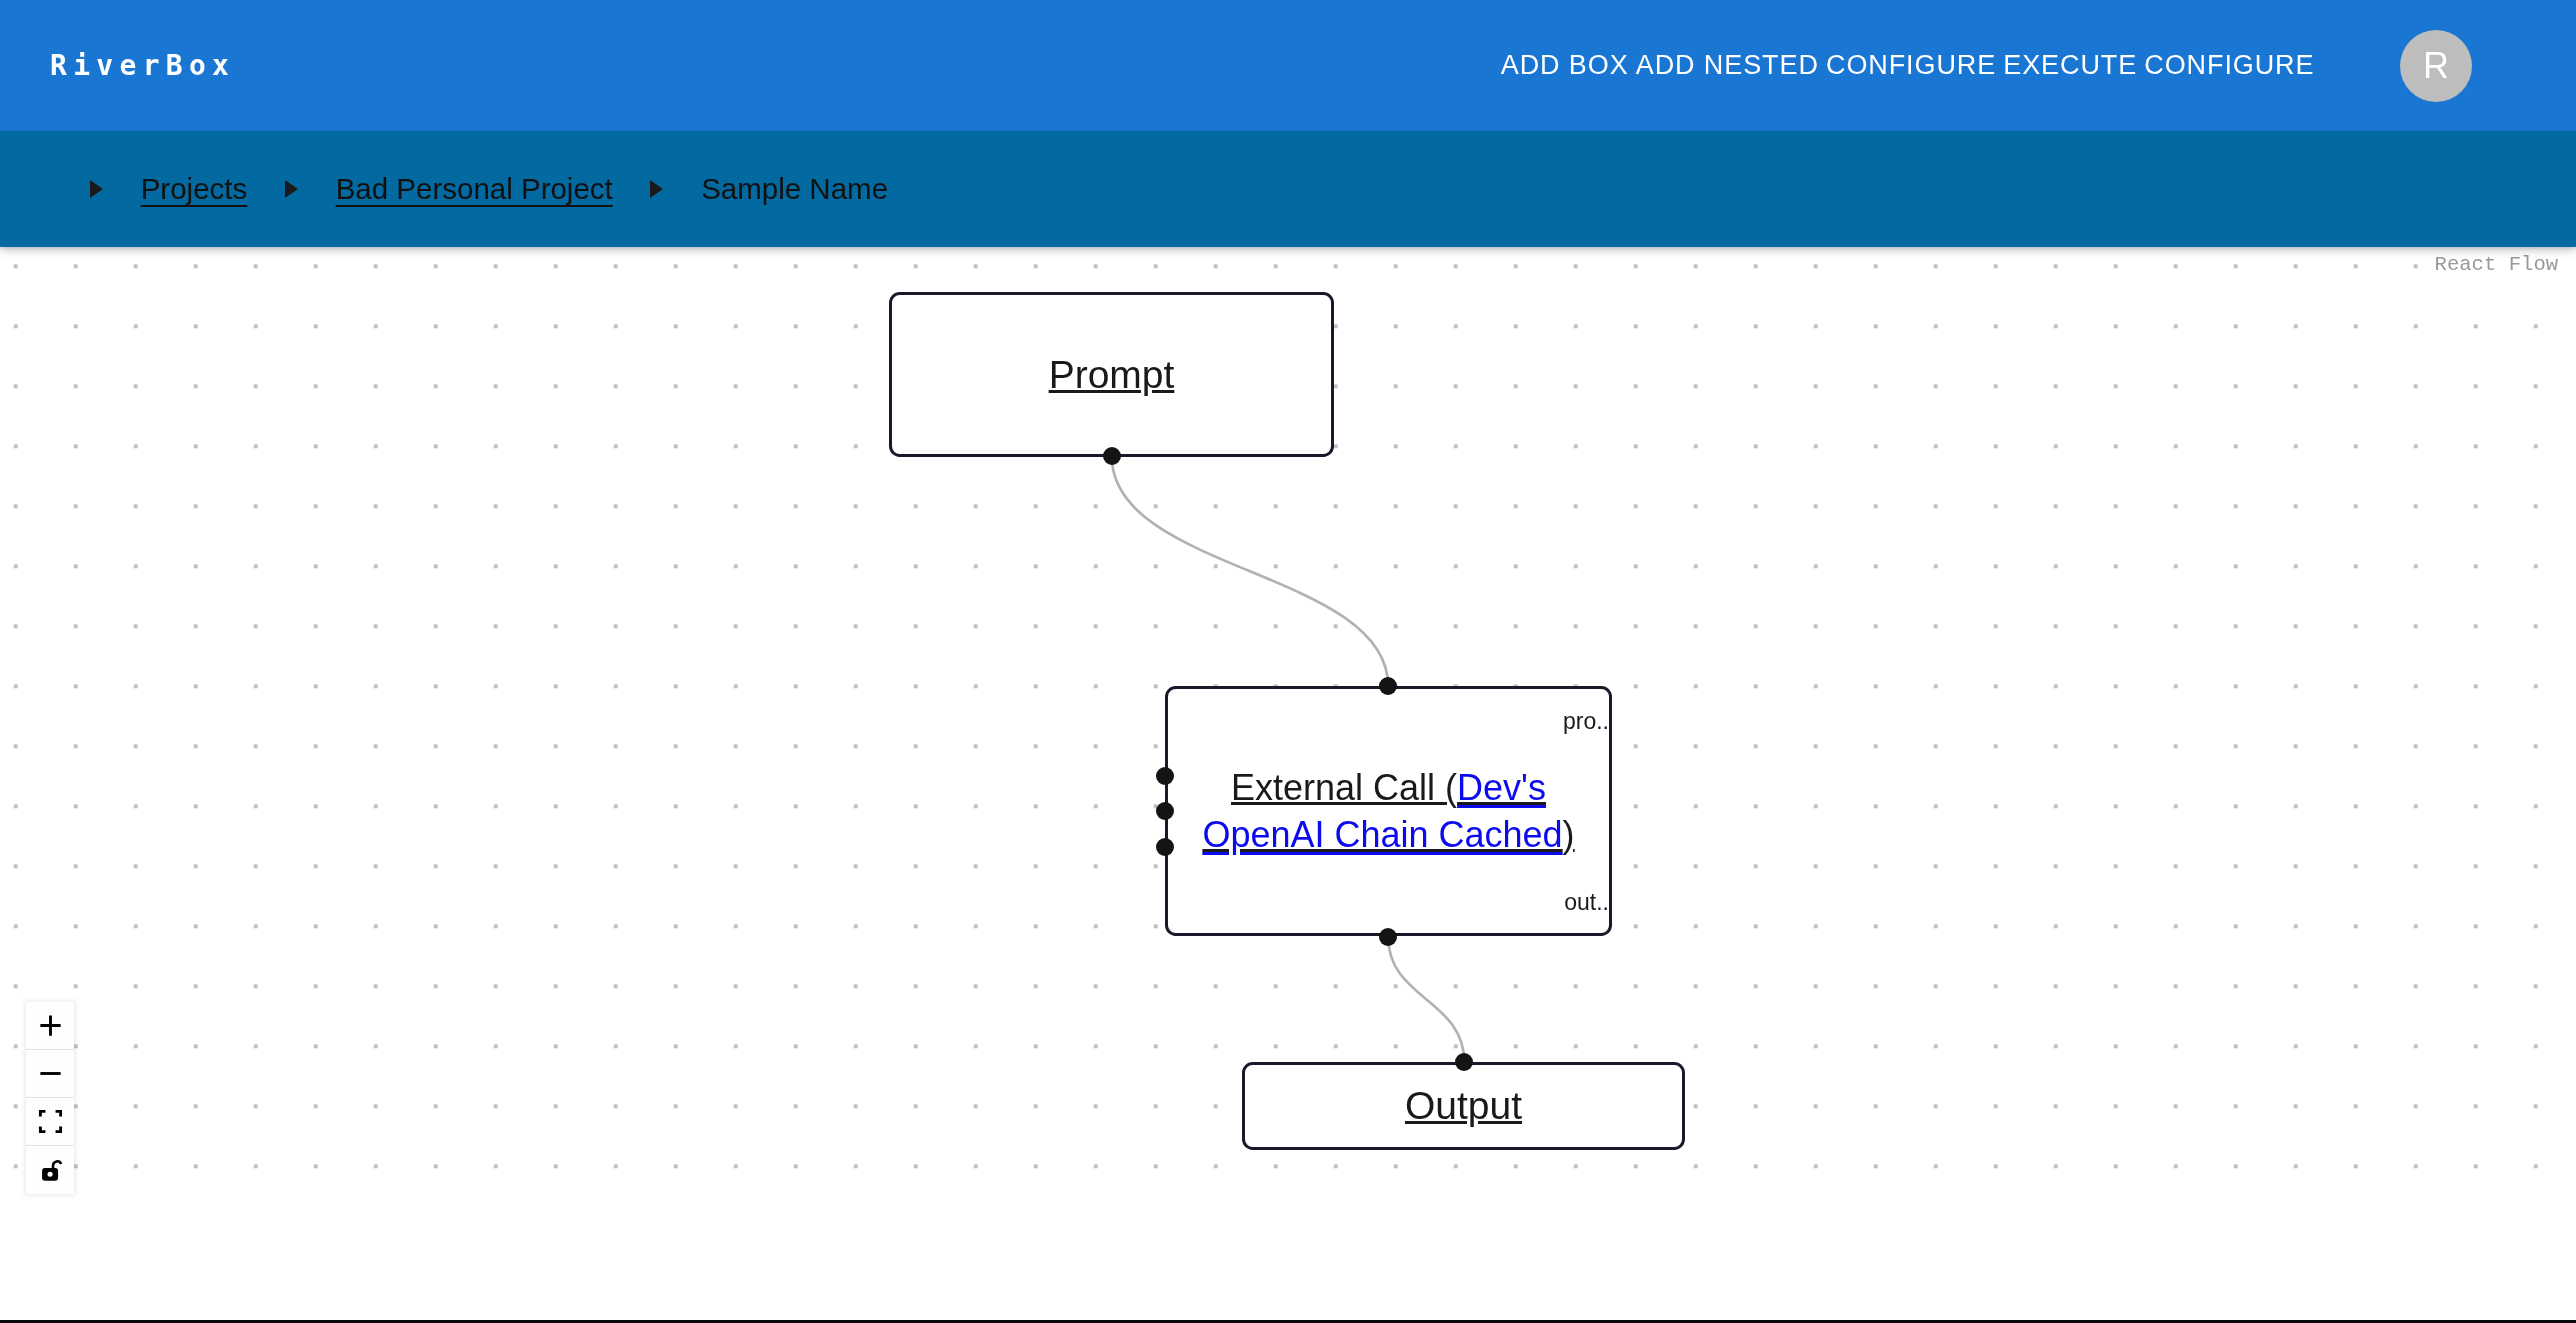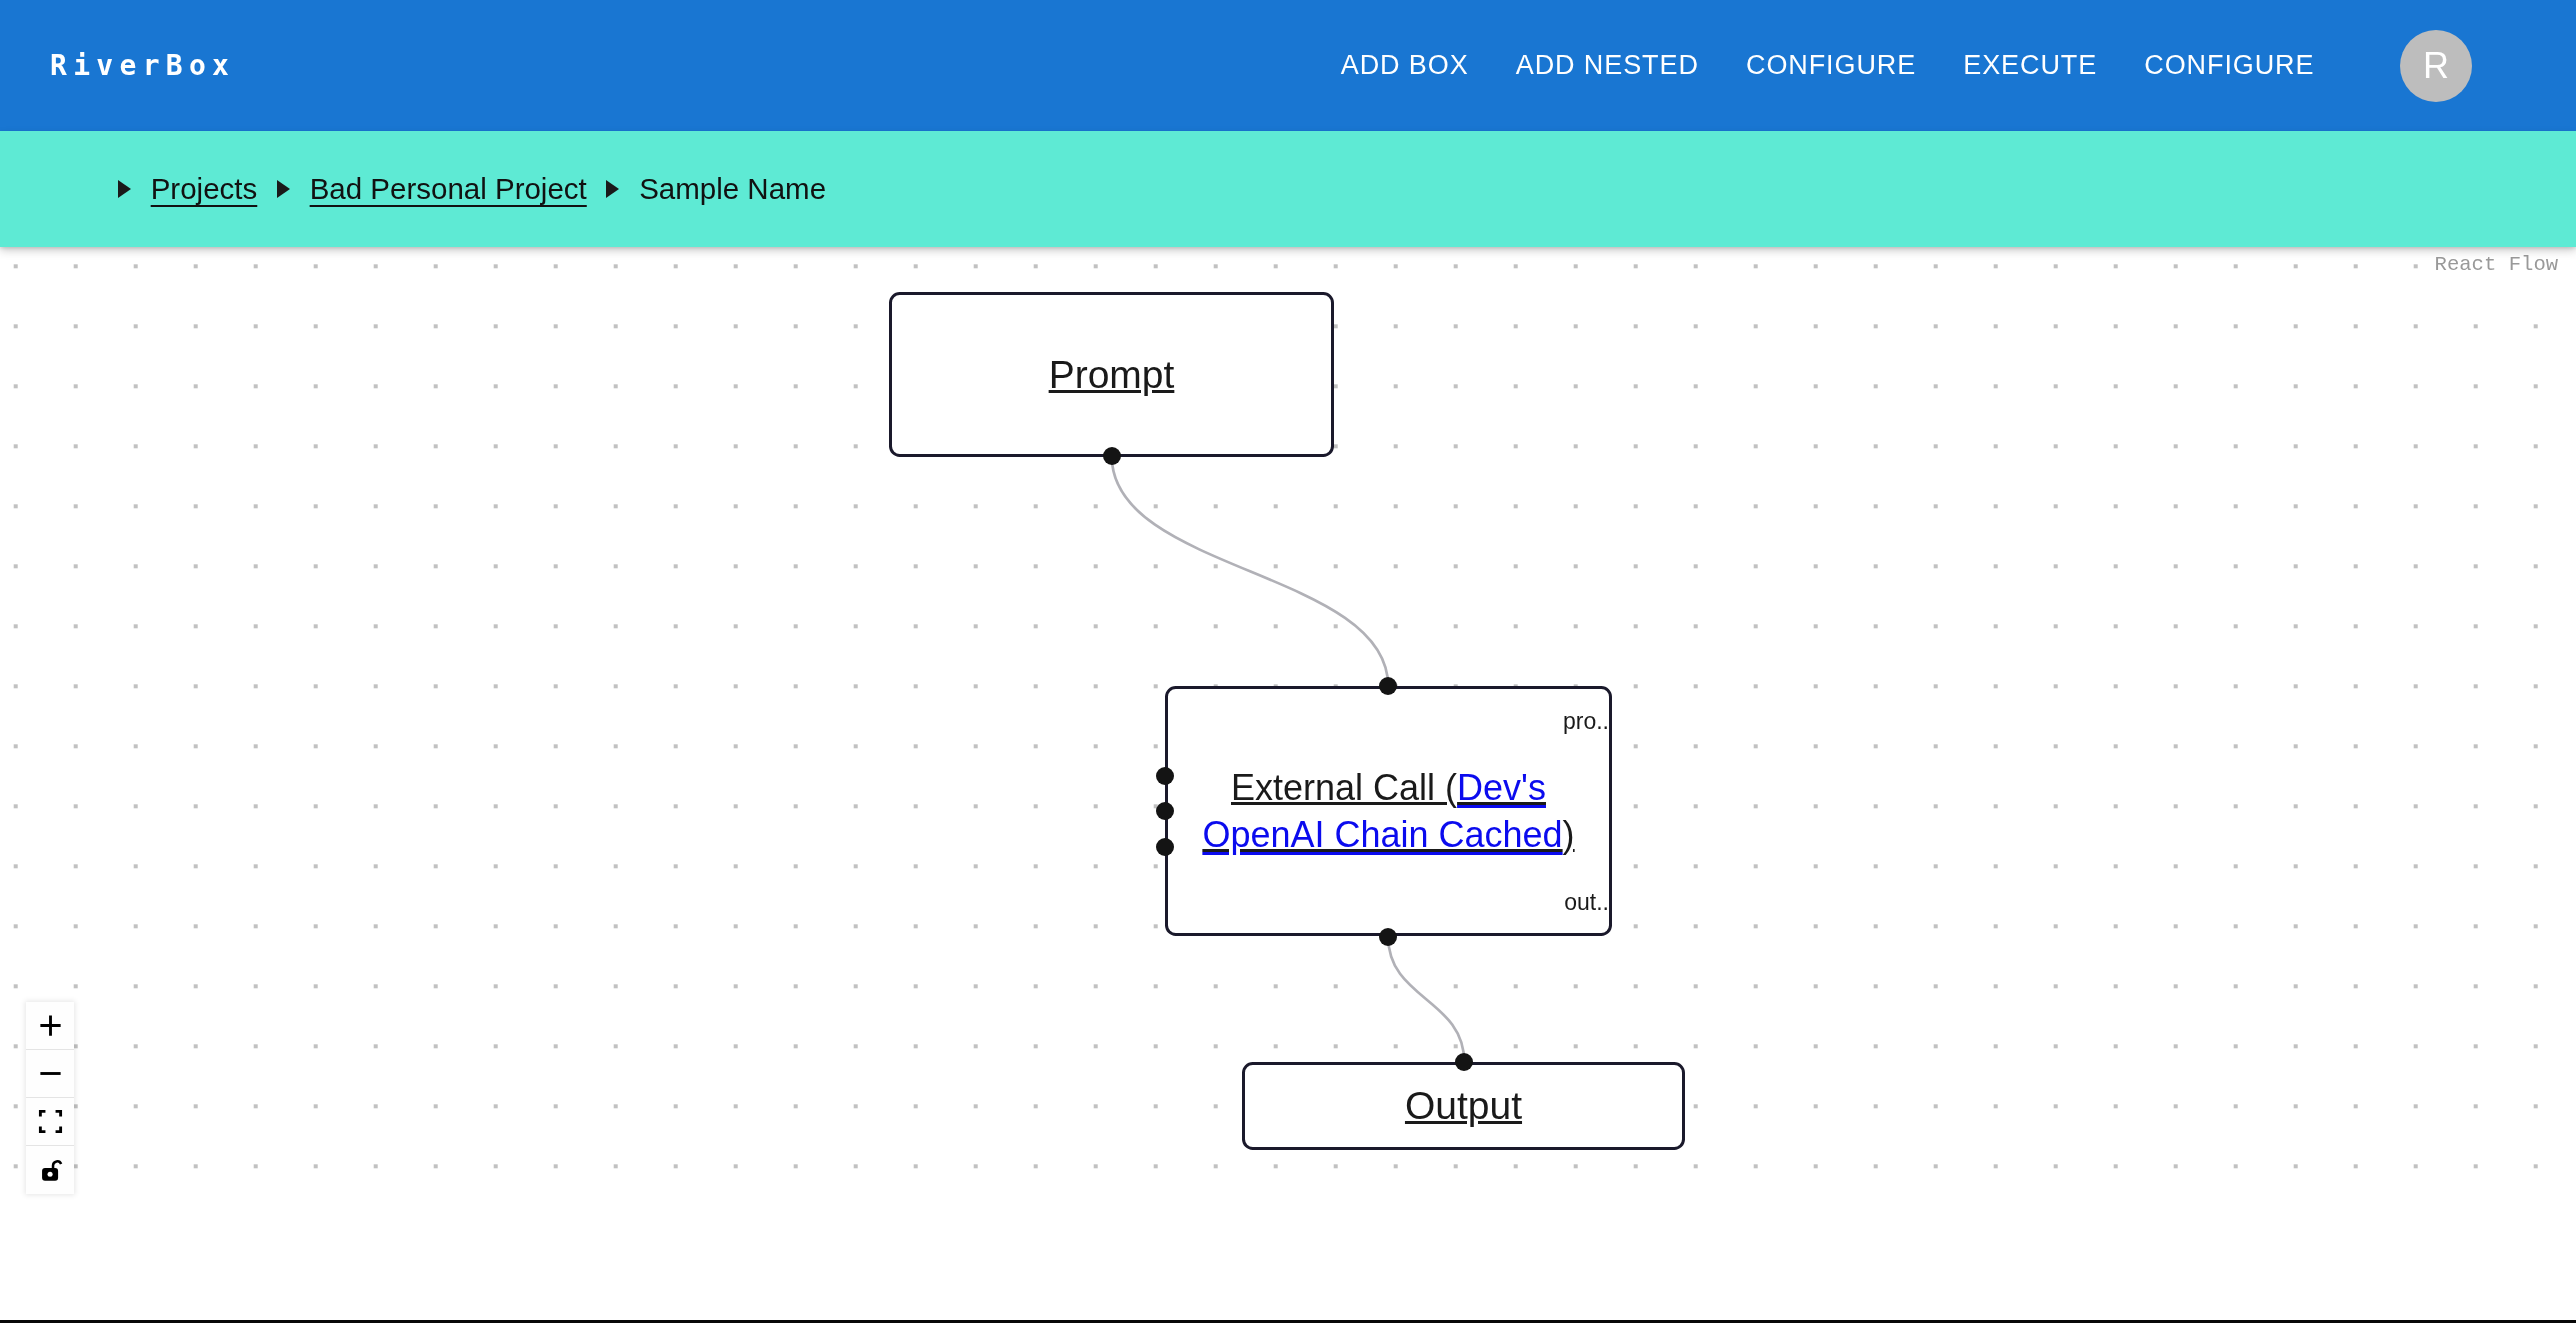--- a/index.html
+++ b/index.html
@@ -21,45 +21,46 @@
     padding: 0 104px 0 50px;
   }
   .brand {
     color: #ffffff;
     font-family: "DejaVu Sans Mono", monospace;
     font-weight: bold;
     font-size: 28px;
     letter-spacing: 6.3px;
     white-space: nowrap;
   }
-  .nav { margin-left: auto; display: flex; align-items: center; gap: 40px; }
+  .nav { margin-left: auto; display: flex; align-items: center; }
   .nav-btn {
     background: none; border: none; padding: 7.2px 3.6px;
     color: #ffffff; font-family: inherit;
     font-size: 27px; font-weight: 500; letter-spacing: 0.9px;
     cursor: pointer; white-space: nowrap;
   }
   .avatar {
     width: 72px; height: 72px; border-radius: 50%;
     background: #bdbdbd; color: #ffffff;
     font-size: 36px;
     display: flex; align-items: center; justify-content: center;
     margin-left: 82px; cursor: pointer;
     user-select: none;
   }
 
   
   .breadcrumb-bar {
     height: 116px;
-    background: #5eead4;
+    background: #0369a1;
     display: flex; align-items: center;
-    padding-left: 118px;
+    padding-left: 90px;
     font-size: 29.5px; color: #111111;
     position: relative; z-index: 5;
     box-shadow: 0 3.6px 9px rgba(0,0,0,0.20), 0 1.8px 3.6px rgba(0,0,0,0.12);
+    gap: 18px;
   }
   .crumb-sep {
     width: 0; height: 0;
     border-left: 13.4px solid #1a1a1a;
     border-top: 9px solid transparent;
     border-bottom: 9px solid transparent;
     margin: 0 19.7px;
   }
   .crumb-sep:first-child { margin-left: 0; }
   .crumb-link {

